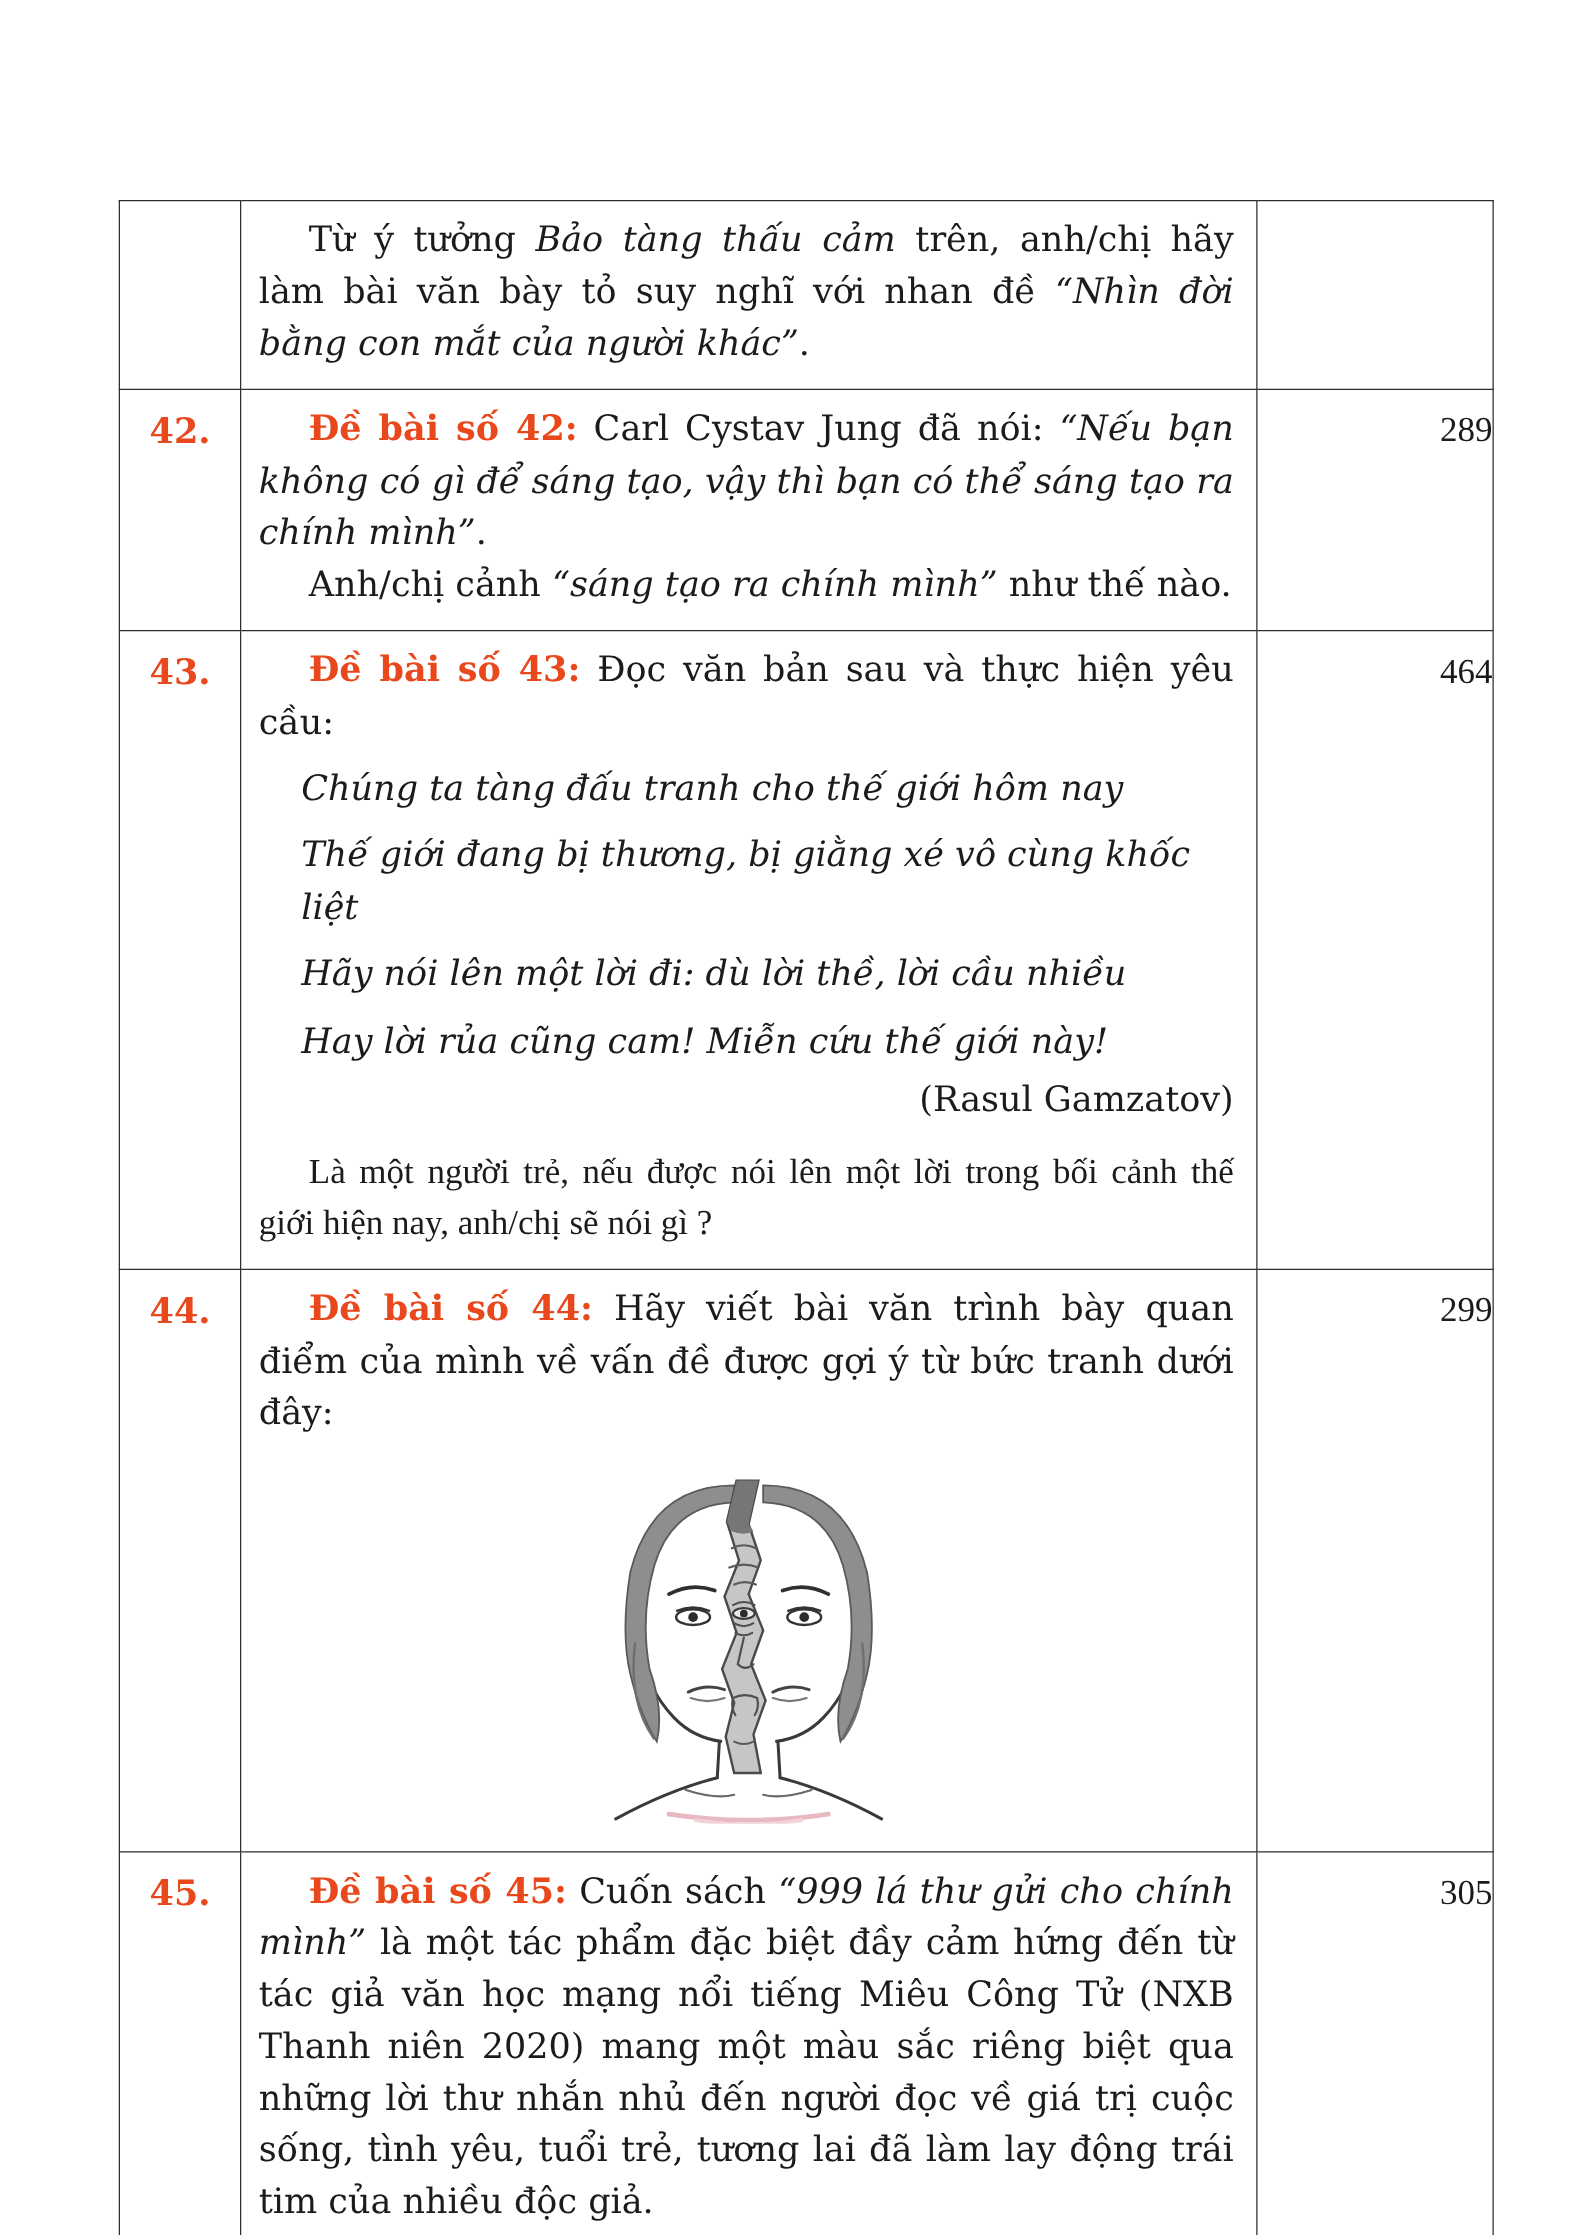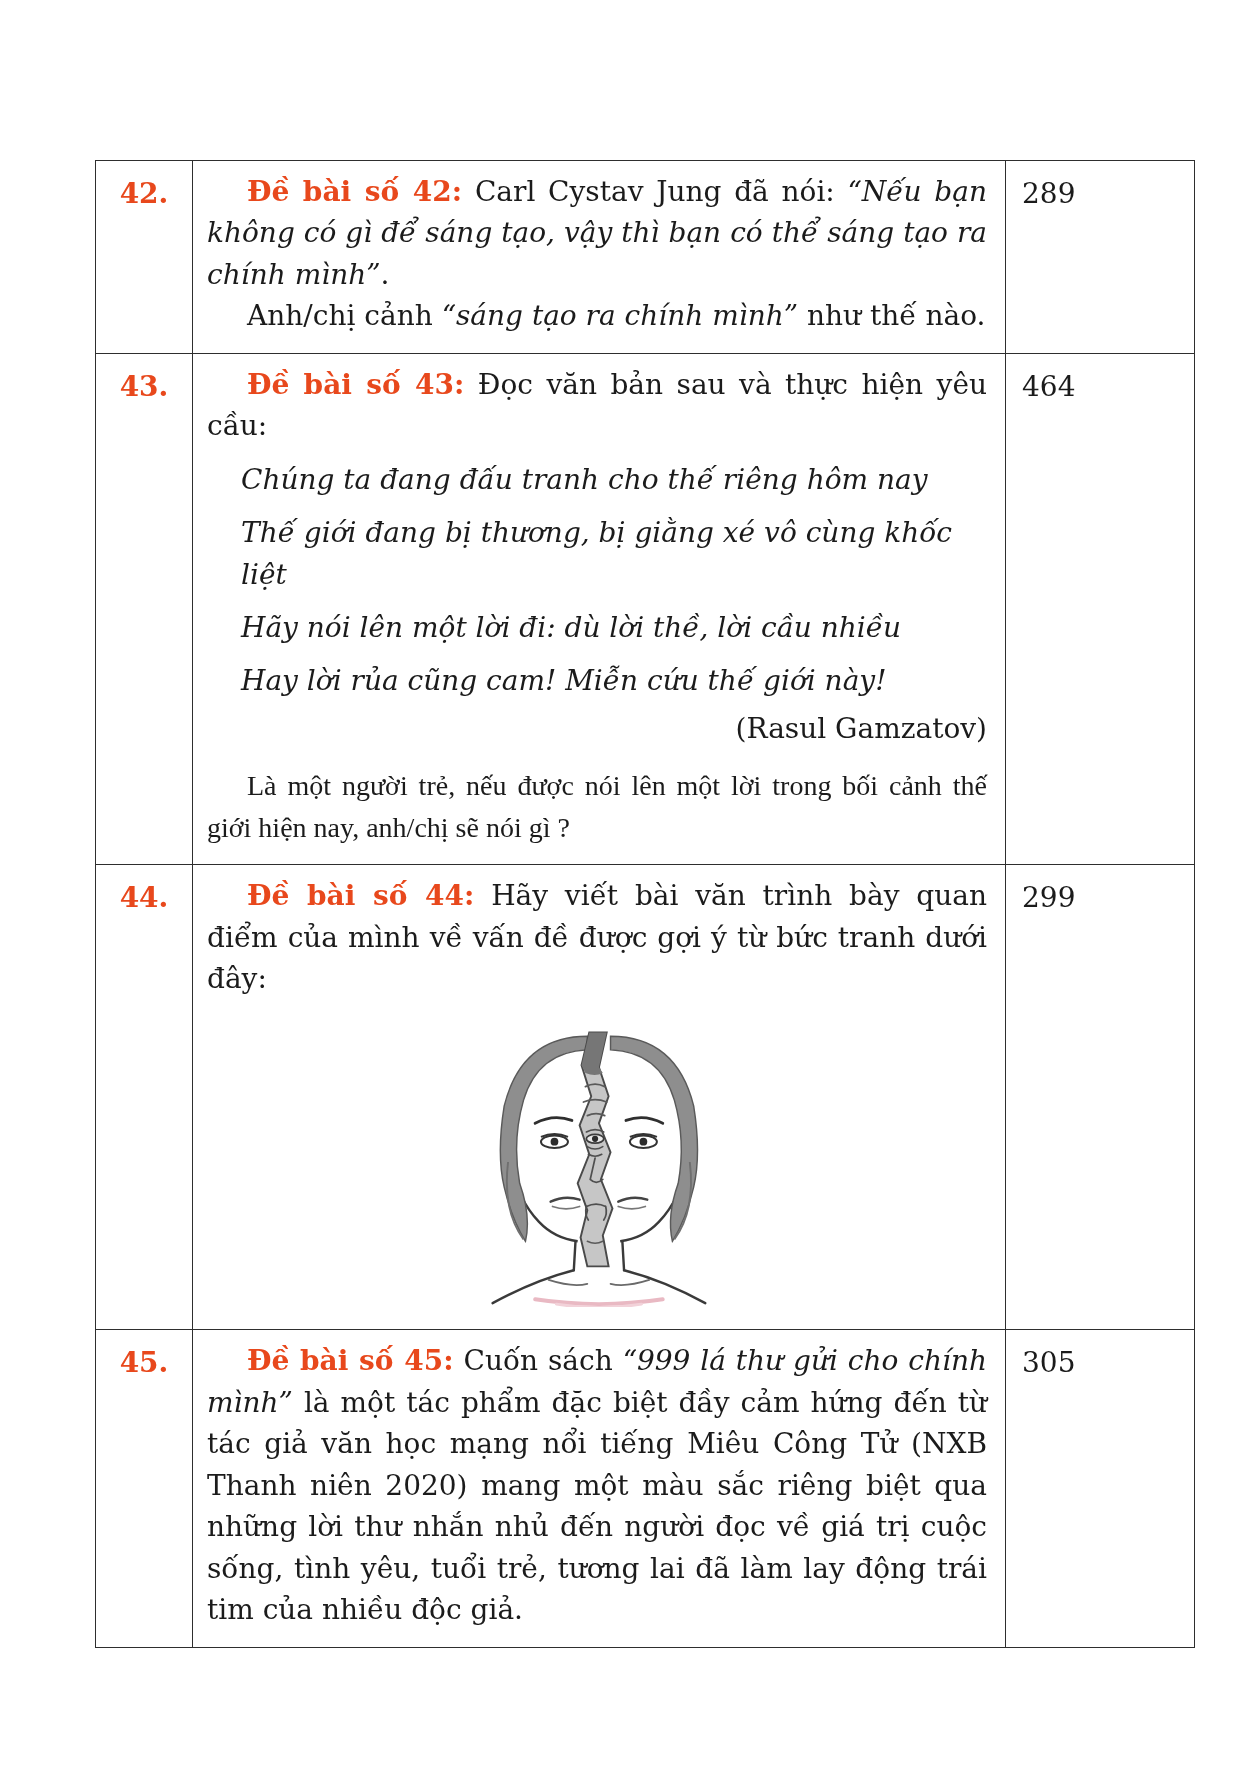--- a/index.html
+++ b/index.html
@@ -29,21 +29,22 @@
     font-weight:bold;
     padding:12px 4px 10px 4px;
   }
   td.col-content {
     width:780px;
     padding:10px 18px 16px 14px;
   }
   td.col-page {
     width:172px;
     padding:12px 0 10px 16px;
-    text-align:left;
+    text-align:right;
+    font-family:Liberation Serif, serif;
   }
   p.para { margin:0; text-align:justify; }
   p.indent { text-indent:40px; }
   p.poem {
     font-style:italic;
     text-align:left;
     text-indent:0;
     margin:12px 0 0 34px;
   }
   p.right { text-align:right; margin-top:6px; }
@@ -61,32 +62,39 @@
   }
   .illus svg { width:310px; height:290px; }
 </style>
 </head>
 <body>
 
 <div class="sheet">
   <table class="toc">
     <tbody>
         <tr>
+          <td class="col-num"></td>
+          <td class="col-content">
+            <p class="para indent"><span>Từ ý tưởng </span><span class="i">Bảo tàng thấu cảm</span><span> trên, anh/chị hãy làm bài văn bày tỏ suy nghĩ với nhan đề </span><span class="i">“Nhìn đời bằng con mắt của người khác”</span><span>.</span></p>
+          </td>
+          <td class="col-page"></td>
+        </tr>
+        <tr>
           <td class="col-num">42.</td>
           <td class="col-content">
             <p class="para indent"><span class="b red">Đề bài số 42:</span><span> Carl Cystav Jung đã nói: </span><span class="i">“Nếu bạn không có gì để sáng tạo, vậy thì bạn có thể sáng tạo ra chính mình”</span><span>.</span></p>
             <p class="para indent"><span>Anh/chị cảnh </span><span class="i">“sáng tạo ra chính mình”</span><span> như thế nào.</span></p>
           </td>
           <td class="col-page">289</td>
         </tr>
         <tr>
           <td class="col-num">43.</td>
           <td class="col-content">
             <p class="para indent"><span class="b red">Đề bài số 43:</span><span> Đọc văn bản sau và thực hiện yêu cầu:</span></p>
-            <p class="para poem"><span class="i">Chúng ta đang đấu tranh cho thế riêng hôm nay</span></p>
+            <p class="para poem"><span class="i">Chúng ta tàng đấu tranh cho thế giới hôm nay</span></p>
             <p class="para poem"><span class="i">Thế giới đang bị thương, bị giằng xé vô cùng khốc liệt</span></p>
             <p class="para poem"><span class="i">Hãy nói lên một lời đi: dù lời thề, lời cầu nhiều</span></p>
             <p class="para poem"><span class="i">Hay lời rủa cũng cam! Miễn cứu thế giới này!</span></p>
             <p class="para right"><span>(Rasul Gamzatov)</span></p>
             <p class="para indent after-poem"><span>Là một người trẻ, nếu được nói lên một lời trong bối cảnh thế giới hiện nay, anh/chị sẽ nói gì ?</span></p>
           </td>
           <td class="col-page">464</td>
         </tr>
         <tr>
           <td class="col-num">44.</td>

